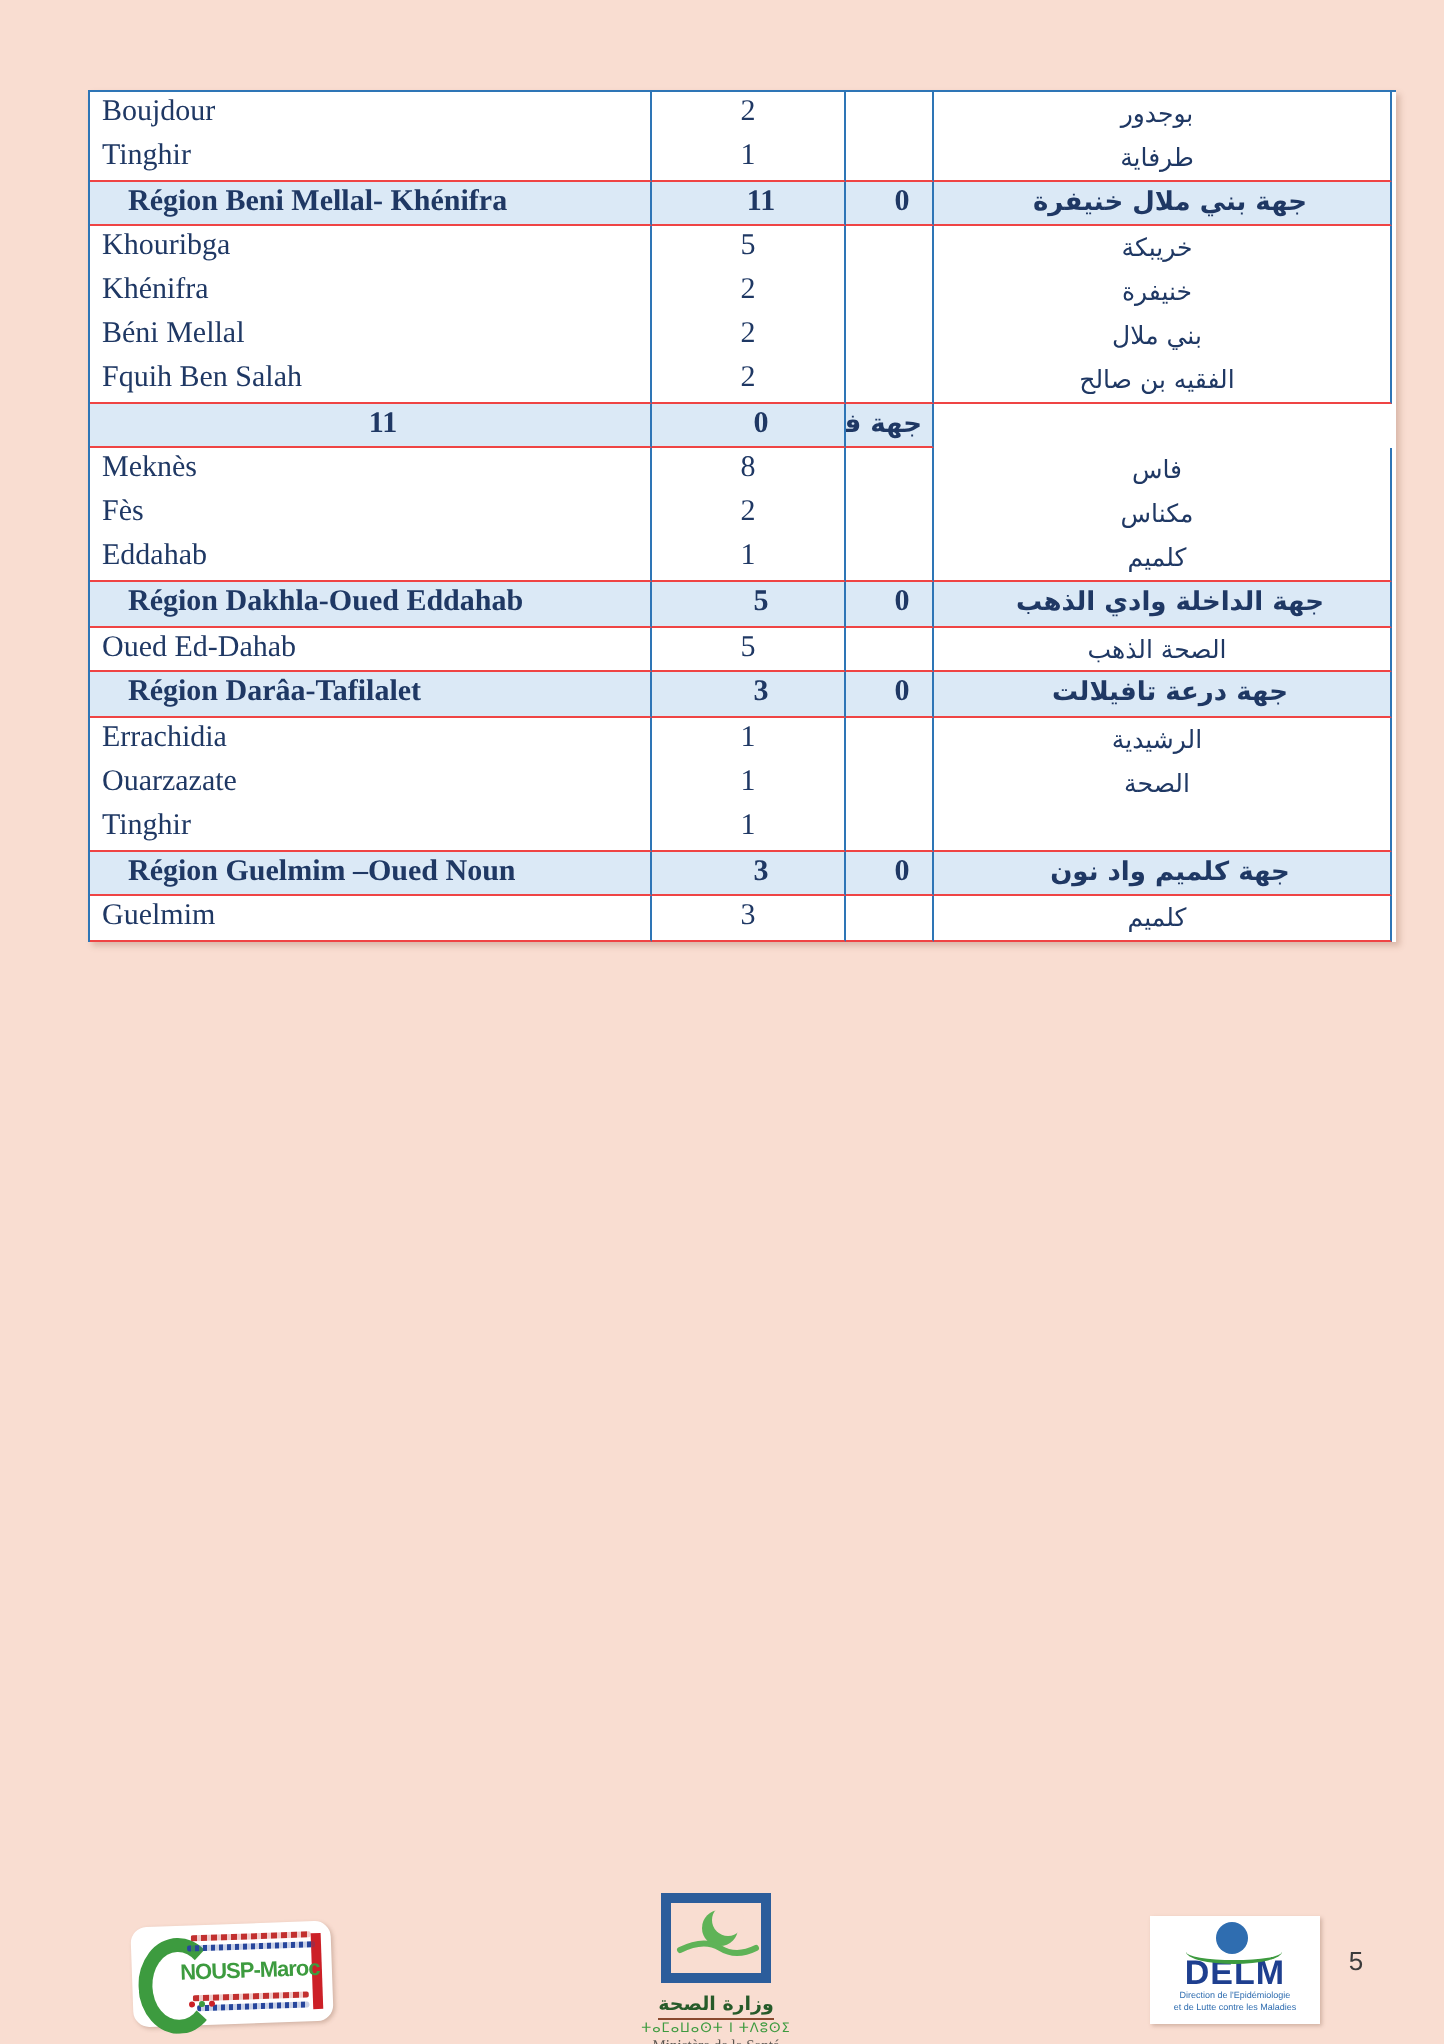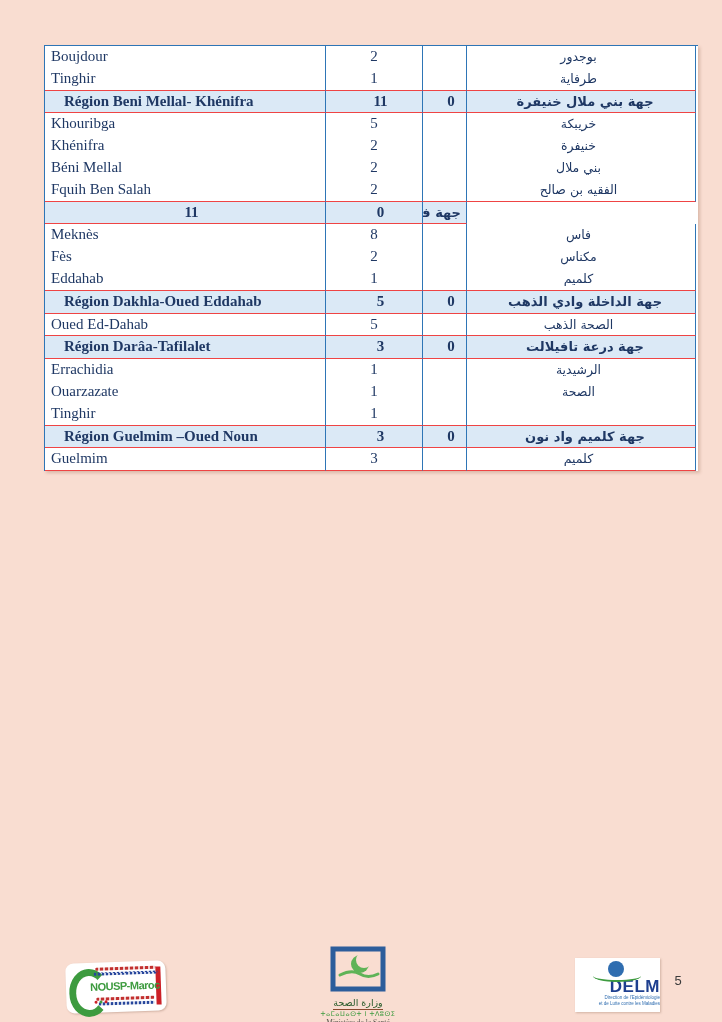--- a/index.html
+++ b/index.html
@@ -50,29 +50,29 @@
   }
   .micro{position:absolute;height:3px;border-radius:1px;}
   .micro.red{background:repeating-linear-gradient(90deg,#c2302f 0 3px,rgba(194,48,47,.25) 3px 5px);}
   .micro.blue{background:repeating-linear-gradient(90deg,#27469c 0 2px,rgba(39,70,156,.25) 2px 4px);}
   .nousp-dots{position:absolute;left:28px;bottom:9px;display:flex;gap:2px;}
   .nousp-dots i{width:3px;height:3px;border-radius:50%;display:block;}
   
   .ministry{position:absolute;left:318px;top:6px;width:80px;text-align:center;}
   .ministry svg{display:block;margin:0 auto;}
   .ministry-ar{
-    font-family:"DejaVu Sans",sans-serif;font-size:9.5px;font-weight:normal;color:#275b2a;
+    font-family:"DejaVu Sans",sans-serif;font-size:9.5px;font-weight:bold;color:#275b2a;
     border-bottom:1px solid #8a4a2f;display:inline-block;padding-bottom:1px;line-height:10px;margin-top:2px;
   }
   .ministry-tif{font-family:"DejaVu Sans",sans-serif;font-size:6.5px;color:#3d9b3f;line-height:8px;letter-spacing:.5px;}
   .ministry-fr{font-family:"Liberation Serif",serif;font-size:7.5px;color:#5a5550;line-height:9px;}
   
   .delm{
     position:absolute;left:575px;top:18px;width:85px;height:54px;background:#fff;
-    box-shadow:1px 1px 2px rgba(120,80,60,.3);text-align:right;
+    box-shadow:1px 1px 2px rgba(120,80,60,.3);text-align:center;
   }
   .delm-mark{position:relative;height:20px;}
   .delm-circle{position:absolute;left:33px;top:3px;width:16px;height:16px;border-radius:50%;background:#2f6db0;}
   .delm-swoosh{
     position:absolute;left:18px;top:12px;width:48px;height:10px;
     border-bottom:2px solid #3d9b3f;border-radius:50%;
   }
   .delm-word{
     font-family:"Liberation Sans",sans-serif;font-weight:bold;font-size:17px;
     color:#1e3f8f;line-height:17px;letter-spacing:.5px;

